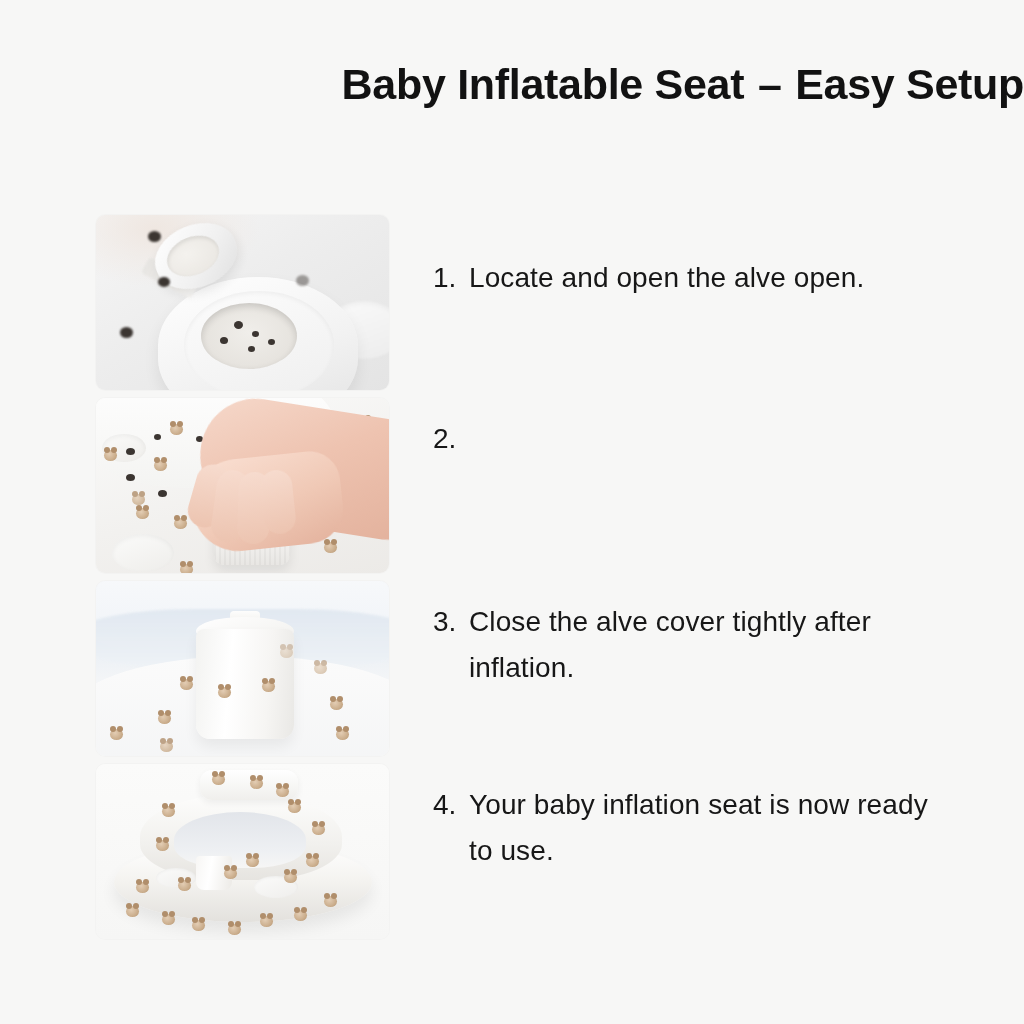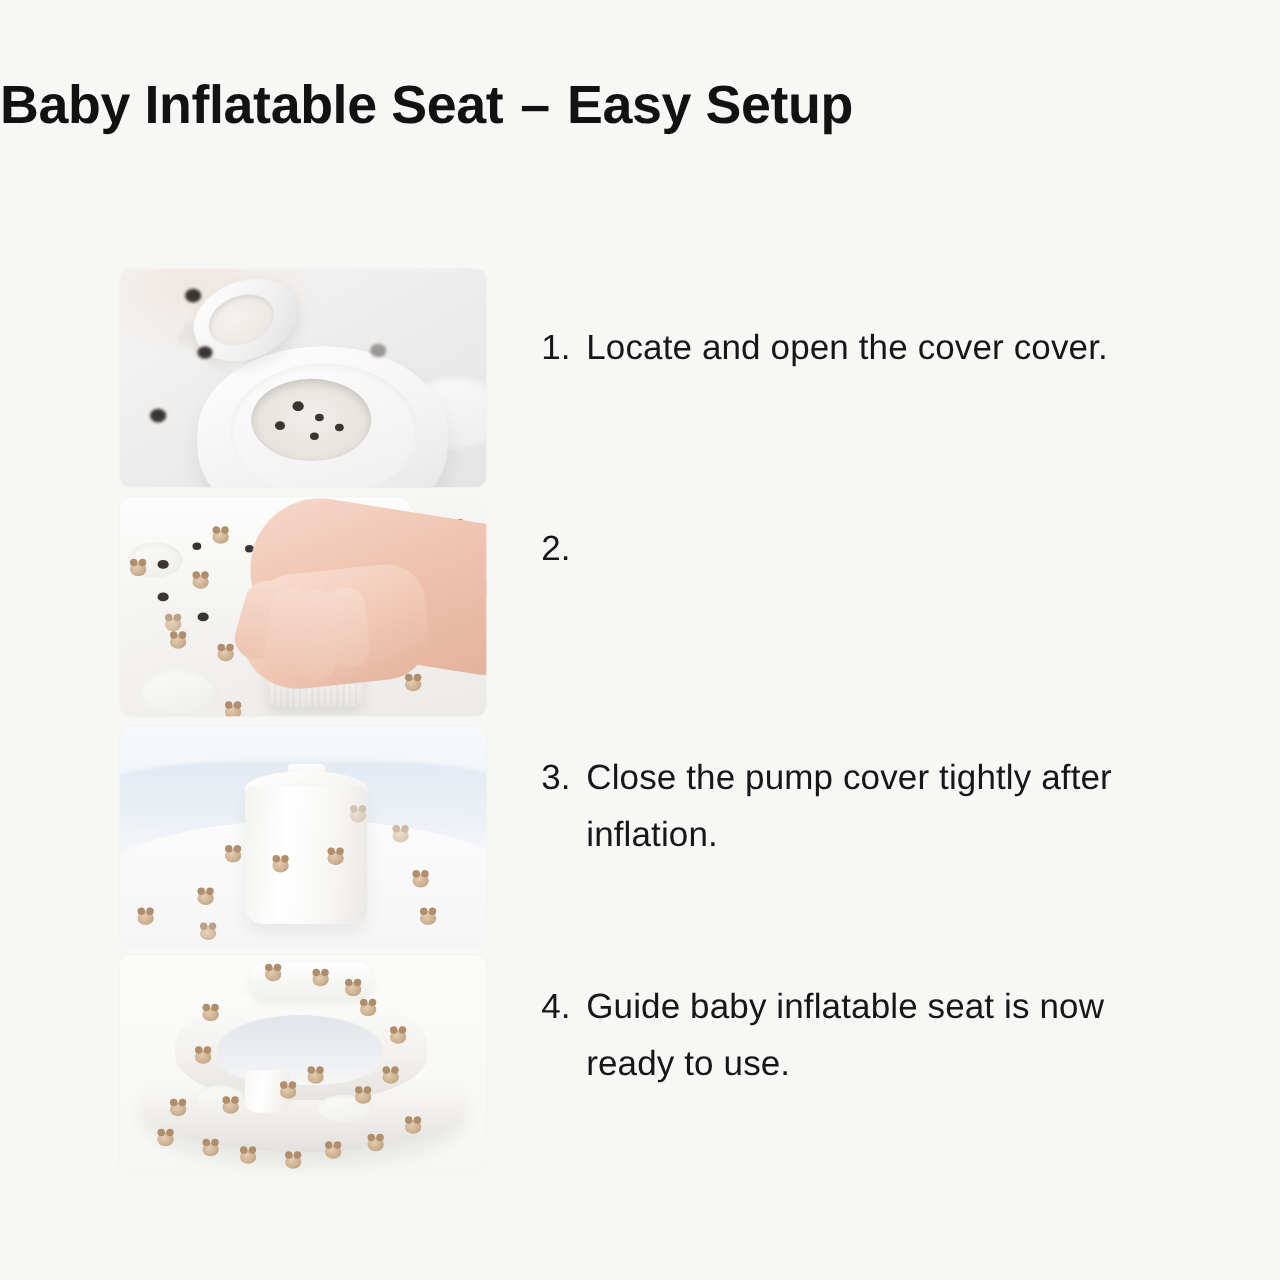--- a/index.html
+++ b/index.html
@@ -11,21 +11,21 @@
     height: 1024px;
     background: #f7f7f6;
     font-family: "Liberation Sans", sans-serif;
     overflow: hidden;
     position: relative;
   }
 
   
   .header {
     width: 100%;
-    text-align: left;
+    text-align: right;
     padding-top: 58px;
     box-sizing: border-box;
   }
   .title {
     font-size: 43px;
     line-height: 52px;
     color: #121212;
     letter-spacing: -0.3px;
     white-space: nowrap;
   }
@@ -373,21 +373,21 @@
       <div class="dot" style="left:124px;top:122px;width:8px;height:7px;"></div>
       <div class="dot" style="left:152px;top:131px;width:7px;height:6px;"></div>
       <div class="dot" style="left:172px;top:124px;width:7px;height:6px;"></div>
       <div class="dot blur-mid" style="left:24px;top:112px;width:13px;height:11px;"></div>
       <div class="dot blur-mid" style="left:52px;top:16px;width:13px;height:11px;"></div>
       <div class="dot blur-mid" style="left:62px;top:62px;width:12px;height:10px;"></div>
       <div class="dot blur-mid" style="left:200px;top:60px;width:13px;height:11px;opacity:.45;"></div>
     </div>
     <div class="step-text">
       <div class="step-num">1.</div>
-      <div class="step-body">Locate and open the cover cover.</div>
+      <div class="step-body">Locate and open the alve open.</div>
     </div>
   </div>
 
   <div class="step-row two-line">
     <div class="photo p2">
       <div class="panel blur-soft"></div>
       <div class="recess blur-soft" style="left:108px;top:30px;width:54px;height:30px;"></div>
       <div class="recess blur-soft" style="left:132px;top:38px;width:40px;height:24px;"></div>
       <div class="recess blur-soft" style="left:218px;top:86px;width:56px;height:36px;"></div>
       <div class="recess blur-soft" style="left:16px;top:136px;width:62px;height:38px;"></div>
@@ -440,21 +440,21 @@
       <div class="bear" style="left:62px;top:132px;"></div>
       <div class="bear" style="left:14px;top:148px;"></div>
       <div class="bear" style="left:64px;top:160px;opacity:.8;"></div>
       <div class="bear" style="left:234px;top:118px;"></div>
       <div class="bear" style="left:240px;top:148px;"></div>
       <div class="bear" style="left:218px;top:82px;opacity:.6;"></div>
       <div class="bear" style="left:184px;top:66px;opacity:.45;"></div>
     </div>
     <div class="step-text">
       <div class="step-num">3.</div>
-      <div class="step-body">Close the pump cover tightly after inflation.</div>
+      <div class="step-body">Close the alve cover tightly after inflation.</div>
     </div>
   </div>
 
   <div class="step-row two-line">
     <div class="photo p4">
       <div class="base"></div>
       <div class="ring"></div>
       <div class="ring-inner"></div>
       <div class="head"></div>
       <div class="pad" style="left:60px;top:104px;width:40px;height:20px;"></div>
@@ -477,17 +477,17 @@
       <div class="bear" style="left:216px;top:60px;"></div>
       <div class="bear" style="left:192px;top:38px;"></div>
       <div class="bear" style="left:66px;top:42px;"></div>
       <div class="bear" style="left:60px;top:76px;"></div>
       <div class="bear" style="left:154px;top:14px;"></div>
       <div class="bear" style="left:116px;top:10px;"></div>
       <div class="bear" style="left:180px;top:22px;"></div>
     </div>
     <div class="step-text">
       <div class="step-num">4.</div>
-      <div class="step-body">Guide baby inflatable seat is now ready to use.</div>
+      <div class="step-body">Your baby inflation seat is now ready to use.</div>
     </div>
   </div>
 
 </div>
 
 </body></html>

